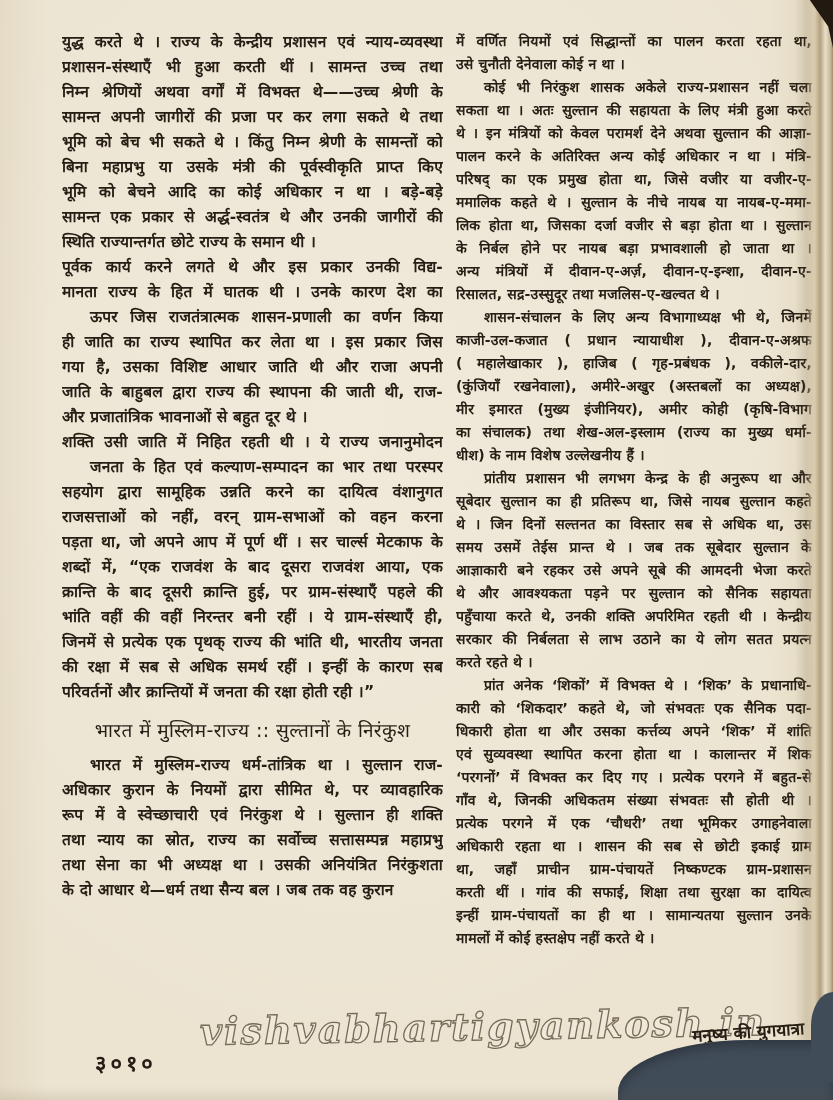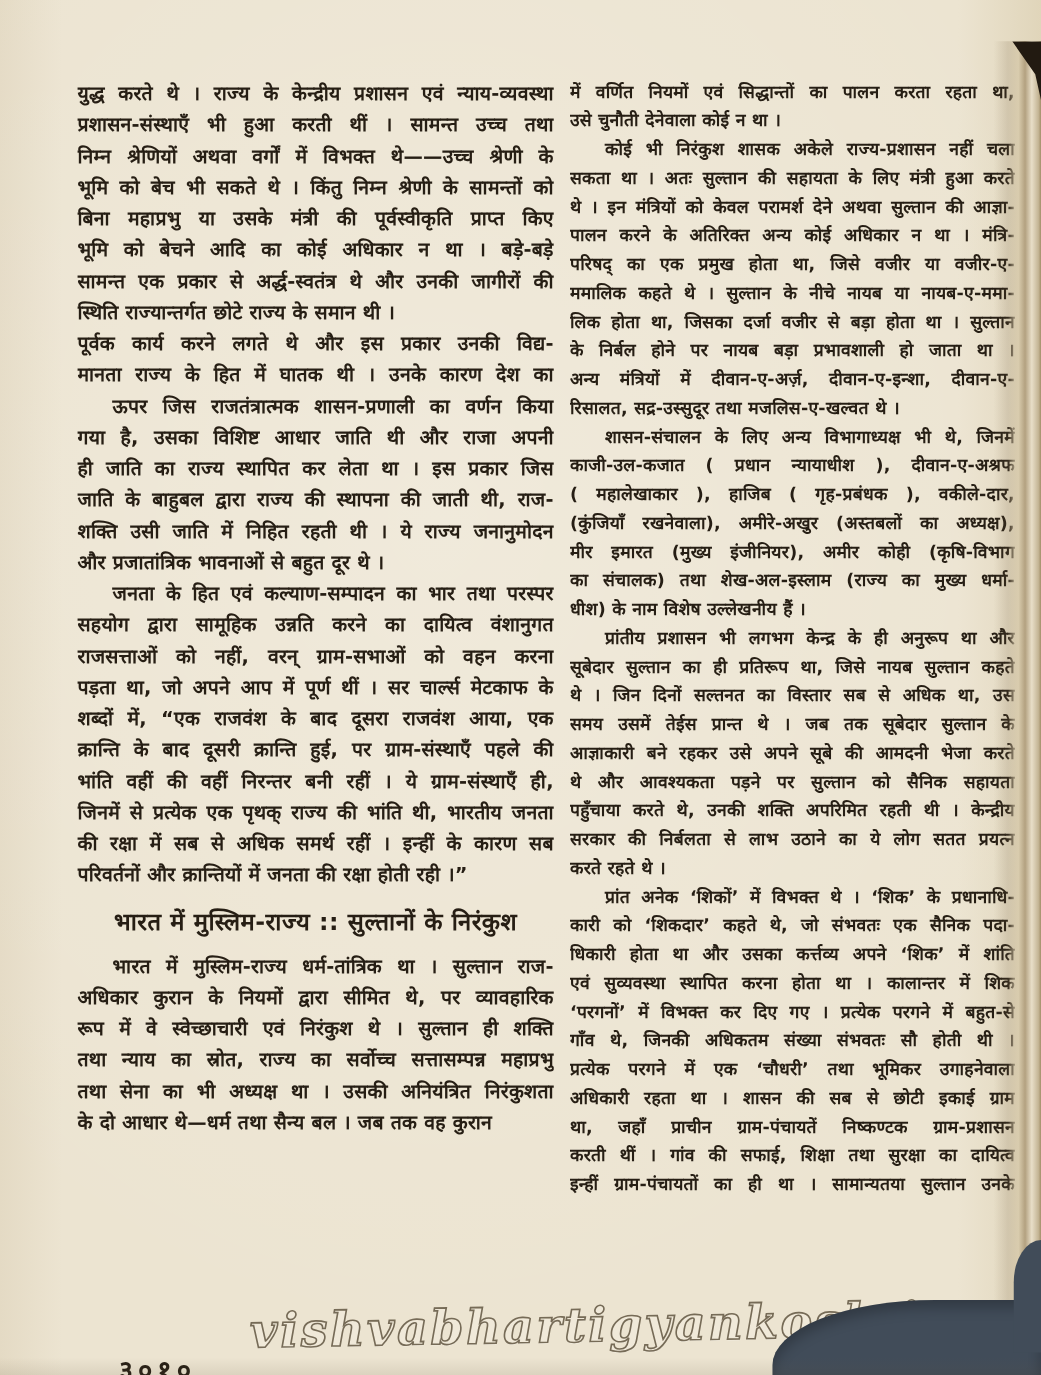--- a/index.html
+++ b/index.html
@@ -5,37 +5,37 @@
   html,body{margin:0;padding:0;}
   body{
     width:833px;height:1100px;position:relative;overflow:hidden;
     background:
       radial-gradient(120% 110% at 42% 38%, rgba(255,255,255,0.22) 0%, rgba(255,255,255,0) 55%),
       linear-gradient(90deg, #e4dac4 0%, #ece4d1 6%, #ece4d1 92%, #e0d5ba 100%),
       #ece4d1;
     font-family:"DejaVu Sans","Liberation Sans",sans-serif;
     color:#261e14;
   }
-  .page{position:absolute;inset:0;margin-top:33px;}
+  .page{position:absolute;inset:0;}
   
   .col{position:absolute;top:30px;}
   #left-col{left:62px;width:381px;--lh:25px;font-size:15.5px;}
   #right-col{left:456px;width:356px;--lh:23px;font-size:14px;}
   .para{margin:0;font-weight:bold;}
   .line{
     height:var(--lh);line-height:var(--lh);overflow:hidden;
     text-align:justify;text-align-last:justify;
     letter-spacing:0.2px;
   }
   .line.last{text-align-last:left;}
   .line.indent{text-indent:28px;}
   .para.heading{font-weight:normal;margin:10px 0 8px 0;}
   .para.heading .line{
     text-align-last:center;
-    font-size:19px;height:30px;line-height:30px;letter-spacing:0.4px;font-weight:bold;
+    font-size:19px;height:30px;line-height:30px;letter-spacing:0.4px;
   }
   
   .page-number{
     position:absolute;left:95px;top:1047px;
     font-size:22px;font-weight:bold;letter-spacing:4px;
   }
   .running-footer{
     position:absolute;right:28px;top:1024px;
     font-size:17px;font-weight:bold;
     transform:rotate(-4deg);transform-origin:left bottom;
@@ -84,37 +84,38 @@
 </head>
 <body style="color: rgb(38, 30, 20);">
 
 <div class="page">
 
   <div class="col" id="left-col">
       <div class="para">
         <div class="line">युद्ध करते थे । राज्य के केन्द्रीय प्रशासन एवं न्याय-व्यवस्था</div>
         <div class="line">प्रशासन-संस्थाएँ भी हुआ करती थीं ।  सामन्त उच्च  तथा</div>
         <div class="line">निम्न श्रेणियों अथवा वर्गों में  विभक्त थे——उच्च श्रेणी के</div>
+        <div class="line">सामन्त अपनी जागीरों की प्रजा पर कर  लगा सकते थे तथा</div>
         <div class="line">भूमि को बेच भी सकते थे । किंतु निम्न श्रेणी के सामन्तों को</div>
         <div class="line">बिना महाप्रभु  या उसके मंत्री की पूर्वस्वीकृति  प्राप्त किए</div>
         <div class="line">भूमि को बेचने आदि का कोई  अधिकार न था ।  बड़े-बड़े</div>
         <div class="line">सामन्त एक प्रकार से अर्द्ध-स्वतंत्र थे और उनकी जागीरों की</div>
         <div class="line last">स्थिति राज्यान्तर्गत छोटे राज्य के समान थी ।</div>
       </div>
       <div class="para">
         <div class="line">पूर्वक कार्य  करने लगते  थे और  इस प्रकार उनकी विद्य-</div>
         <div class="line">मानता राज्य के  हित में घातक थी । उनके  कारण देश का</div>
       </div>
       <div class="para">
         <div class="line indent">ऊपर जिस राजतंत्रात्मक शासन-प्रणाली का वर्णन किया</div>
+        <div class="line">ही जाति का राज्य स्थापित कर लेता था । इस प्रकार जिस</div>
         <div class="line">गया है, उसका विशिष्ट आधार जाति थी और राजा अपनी</div>
-        <div class="line">ही जाति का राज्य स्थापित कर लेता था । इस प्रकार जिस</div>
         <div class="line">जाति के बाहुबल द्वारा राज्य की स्थापना की जाती थी, राज-</div>
+        <div class="line last">और  प्रजातांत्रिक भावनाओं से बहुत दूर थे ।</div>
         <div class="line">शक्ति उसी जाति में निहित रहती थी । ये राज्य जनानुमोदन</div>
-        <div class="line last">और  प्रजातांत्रिक भावनाओं से बहुत दूर थे ।</div>
       </div>
       <div class="para">
         <div class="line indent">जनता के हित एवं कल्याण-सम्पादन का भार तथा परस्पर</div>
         <div class="line">सहयोग  द्वारा सामूहिक उन्नति करने का दायित्व  वंशानुगत</div>
         <div class="line">राजसत्ताओं को नहीं, वरन्  ग्राम-सभाओं  को वहन  करना</div>
         <div class="line">पड़ता था, जो अपने आप  में पूर्ण थीं । सर  चार्ल्स मेटकाफ के</div>
         <div class="line">शब्दों में, “एक राजवंश के  बाद दूसरा राजवंश  आया, एक</div>
         <div class="line">क्रान्ति के बाद दूसरी क्रान्ति हुई, पर ग्राम-संस्थाएँ पहले की</div>
         <div class="line">भांति वहीं की  वहीं निरन्तर बनी रहीं । ये ग्राम-संस्थाएँ ही,</div>
         <div class="line">जिनमें से प्रत्येक एक पृथक् राज्य की भांति थी, भारतीय जनता</div>
@@ -175,20 +176,21 @@
         <div class="line">कारी को ‘शिकदार’ कहते थे, जो संभवतः एक सैनिक पदा-</div>
         <div class="line">धिकारी होता था और उसका कर्त्तव्य अपने ‘शिक’ में शांति</div>
         <div class="line">एवं सुव्यवस्था स्थापित करना होता था । कालान्तर में शिक</div>
         <div class="line">‘परगनों’ में विभक्त कर दिए गए । प्रत्येक परगने में बहुत-से</div>
         <div class="line">गाँव थे, जिनकी  अधिकतम संख्या  संभवतः सौ होती थी ।</div>
         <div class="line">प्रत्येक परगने में  एक ‘चौधरी’ तथा  भूमिकर  उगाहनेवाला</div>
         <div class="line">अधिकारी रहता था । शासन की सब से  छोटी इकाई ग्राम</div>
         <div class="line">था, जहाँ  प्राचीन  ग्राम-पंचायतें  निष्कण्टक  ग्राम-प्रशासन</div>
         <div class="line">करती थीं । गांव की सफाई, शिक्षा तथा  सुरक्षा का दायित्व</div>
         <div class="line">इन्हीं ग्राम-पंचायतों का ही था ।  सामान्यतया सुल्तान उनके</div>
+        <div class="line last">मामलों में कोई हस्तक्षेप नहीं करते थे ।</div>
       </div>
     </div>
 
   <div class="watermark">vishvabhartigyankosh.in</div>
 
   <div class="page-number">३०१०</div>
   <div class="running-footer">मनुष्य की युगयात्रा</div>
 
   <div class="right-edge"></div>
   <div class="top-right-corner"></div>

